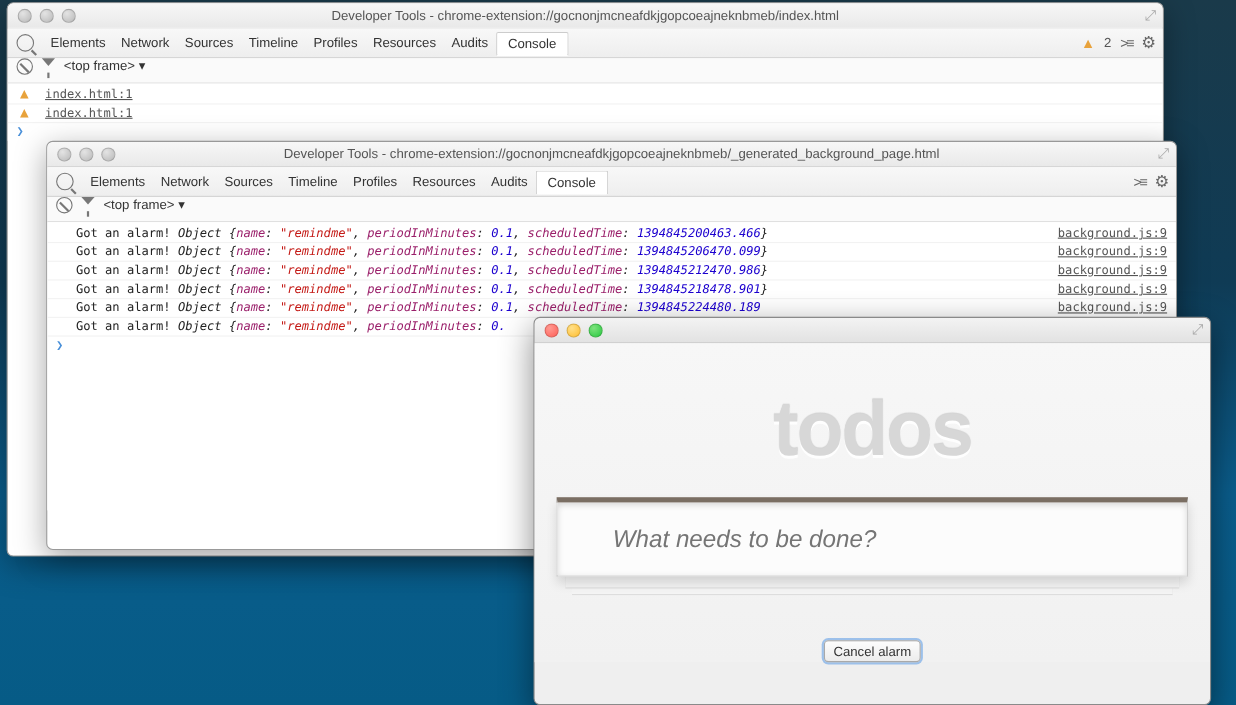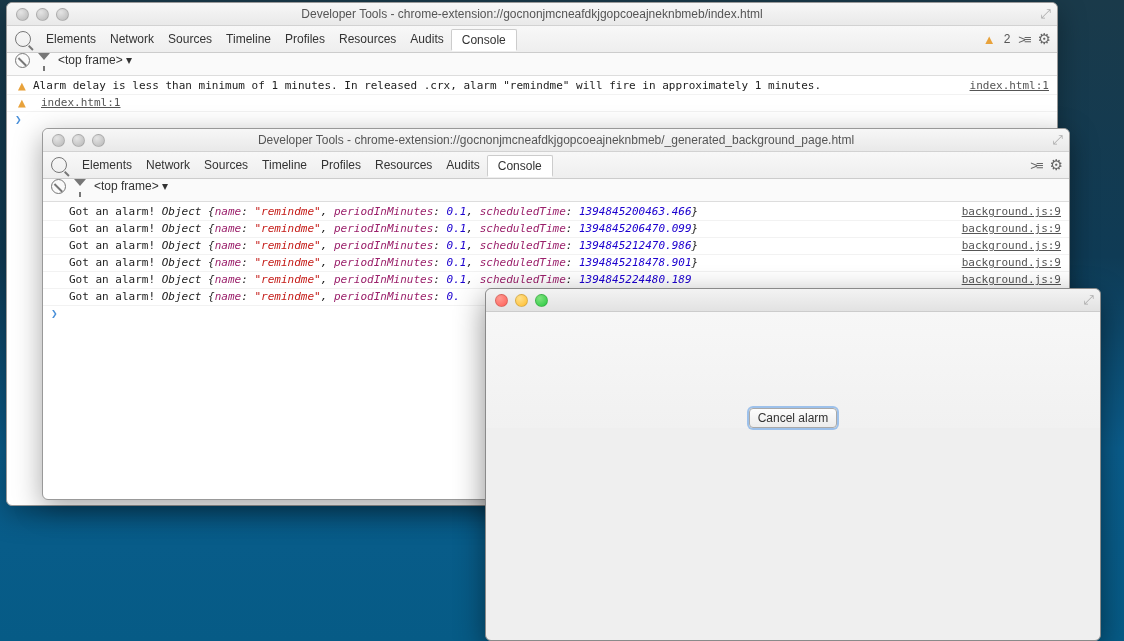--- a/index.html
+++ b/index.html
@@ -106,21 +106,20 @@
     </div>
   </div>
   <div class="filter-row">
     <div class="no-ico"></div>
     <div class="funnel"></div>
     <div class="frame-sel">&lt;top frame&gt; ▾</div>
   </div>
   <div class="console" id="w1con">
       <div class="row">
         <span class="ico warn-tri">▲</span>
-        <span class="msg">Alarm delay is less than minimum of 1 minutes. In released .crx, alarm "remindme" will fire in approximately 1 minutes.</span>
         <span class="src">index.html:1</span>
       </div>
       <div class="row">
         <span class="ico warn-tri">▲</span>
         <span class="src">index.html:1</span>
       </div>
       <div class="prompt">❯</div>
     </div>
 </div>
 
@@ -193,15 +192,19 @@
 <div class="appwin" style="left:485px;top:288px;width:614px;height:351px;">
   <div class="app-title">
     <div class="traffic">
       <div class="dot red"></div>
       <div class="dot yel"></div>
       <div class="dot grn"></div>
     </div>
     <div class="expand">⤢</div>
   </div>
   <div class="app-body">
+    <div class="todos-h">todos</div>
+    <div class="todo-card">
+      <input class="todo-input" placeholder="What needs to be done?" style="">
+    </div>
     <span class="cancel-btn">Cancel alarm</span>
   </div>
 </div>
 
 </body></html>

